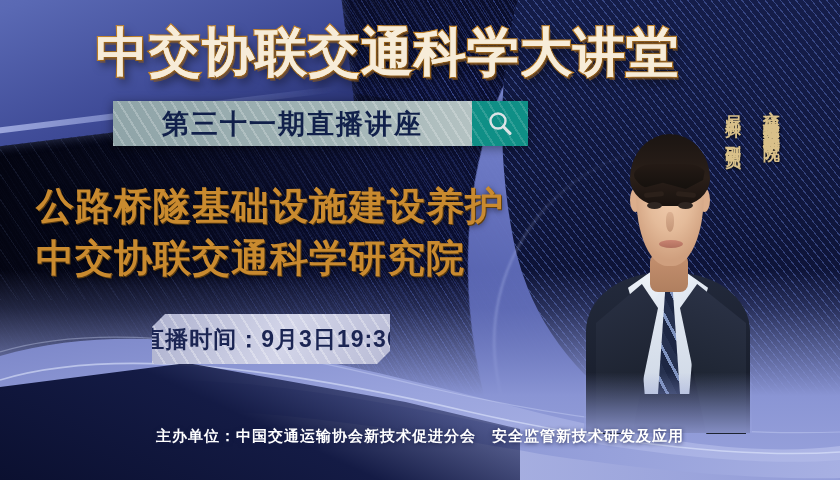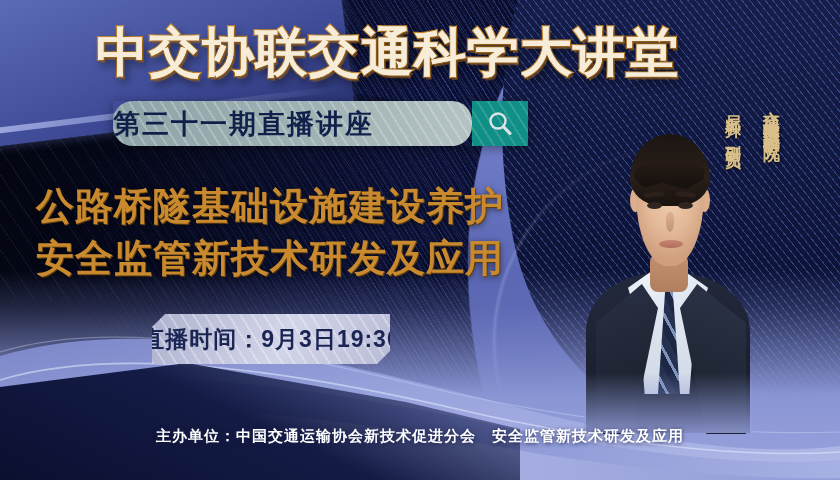--- a/index.html
+++ b/index.html
@@ -216,21 +216,21 @@
 
   
   .session-bar{
     position:absolute; left:113px; top:101px; width:415px; height:45px;
     display:flex; align-items:stretch;
     box-shadow:0 2px 10px rgba(0,0,0,.4);
   }
   .session-text{
     flex:1 1 auto; position:relative; overflow:hidden;
     background:linear-gradient(90deg,#8fa4a8 0%, #9fb2b4 55%, #b4c2c2 100%);
-    display:flex; align-items:center; justify-content:flex-start;border-radius:20px;
+    display:flex; align-items:center; justify-content:center;
   }
   .session-text::after{
     content:""; position:absolute; inset:0;
     background-image:repeating-linear-gradient(58deg,
       rgba(255,255,255,.22) 0px, rgba(255,255,255,.22) 2px,
       rgba(0,0,0,0) 2px, rgba(0,0,0,0) 9px);
   }
   .session-text span{
     position:relative; z-index:2;
     font-size:27px; font-weight:bold; color:#11204a; letter-spacing:2px;
@@ -378,21 +378,21 @@
     <div class="session-icon">
       <svg width="30" height="30" viewBox="0 0 30 30" aria-hidden="true">
         <circle cx="13" cy="12" r="7.5" fill="none" stroke="#dde3e6" stroke-width="2.4"></circle>
         <line x1="18.4" y1="17.6" x2="25" y2="24.4" stroke="#dde3e6" stroke-width="3" stroke-linecap="round"></line>
       </svg>
     </div>
   </div>
 
   <div class="topic">
     <div>公路桥隧基础设施建设养护</div>
-    <div>安全监管新技术研发及应用</div>
+    <div>中交协联交通科学研究院</div>
   </div>
 
   <div class="time-banner">
     <span>直播时间：9月3日19:30</span>
   </div>
 
   <div class="vert vert-speaker">尼颖升 副研究员</div>
   <div class="vert vert-org">交通运输部公路科学研究院</div>
 
   <div class="footer">主办单位：中国交通运输协会新技术促进分会　安全监管新技术研发及应用</div>

